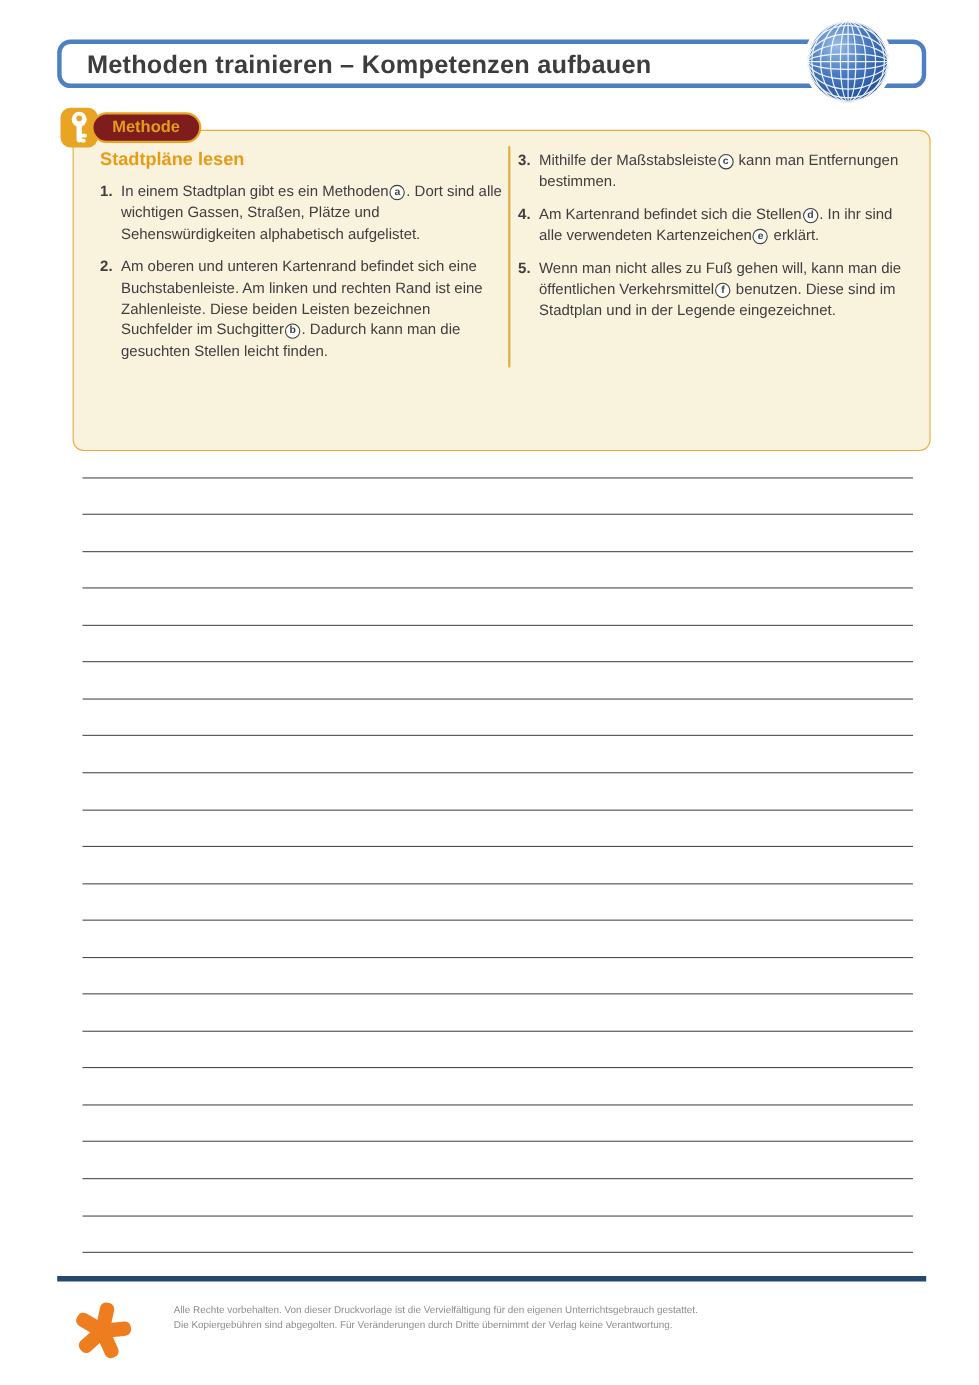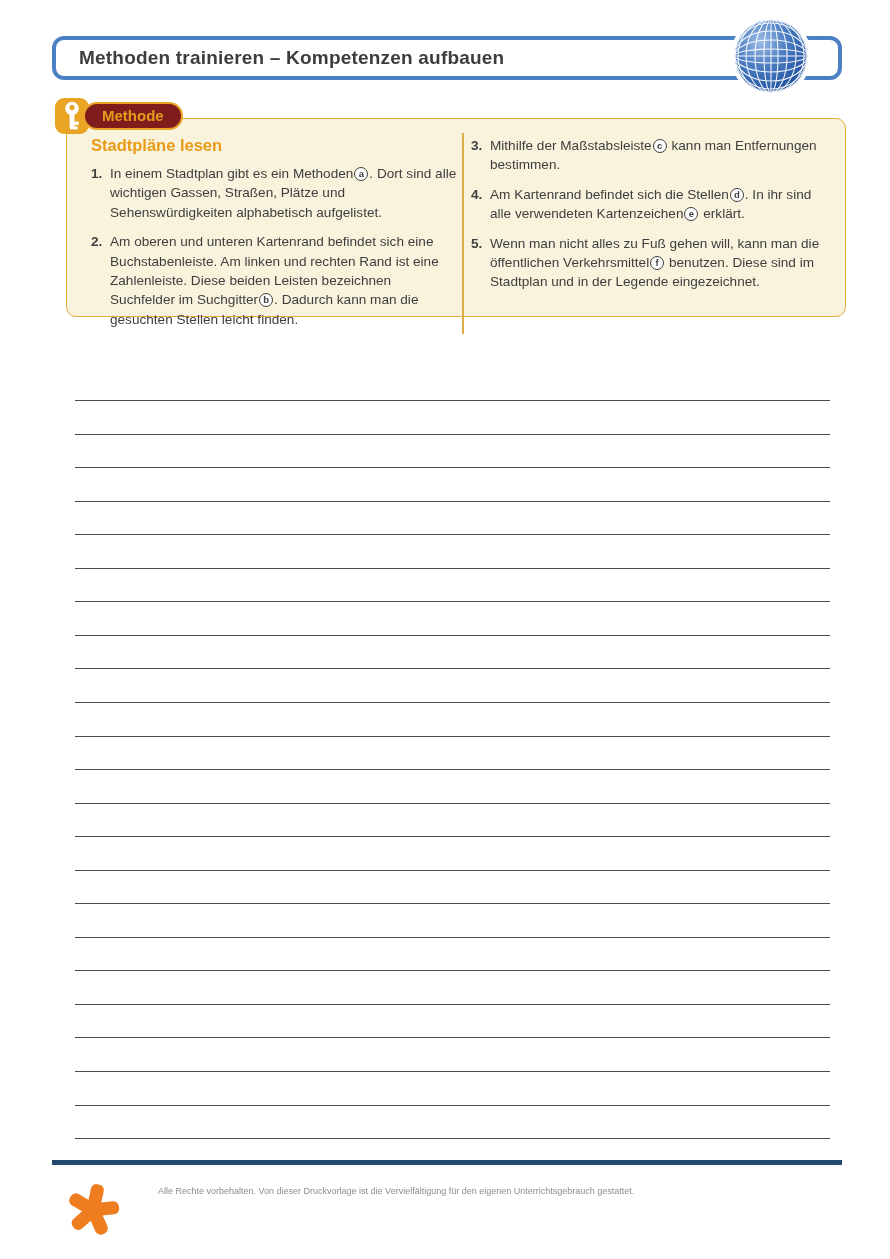--- a/index.html
+++ b/index.html
@@ -9,40 +9,40 @@
     font-family:"Liberation Sans", sans-serif; overflow:hidden;
   }
 
   
   .header-box {
     position:absolute; left:52px; top:36px; width:790px; height:44px;
     border:4px solid #4d80c3; border-radius:12px; background:#ffffff;
   }
   .header-title {
     position:absolute; left:23px; top:0; height:20px; line-height:36px;
-    font-size:19px; font-weight:bold; color:#3d3d3d; letter-spacing:0.2px;
+    font-size:23px; font-weight:bold; color:#3d3d3d; letter-spacing:0.2px;
     white-space:nowrap;
   }
   .globe-wrap { position:absolute; left:729px; top:13px; width:84px; height:84px; }
 
   
   .badge-key {
     position:absolute; left:55px; top:98px; width:34px; height:36px;
     background:#e9a424; border-radius:9px; z-index:4;
   }
   .badge-pill {
     position:absolute; left:83px; top:102px; height:28px; z-index:5;
     background:#7f1d1d; border:2.5px solid #e9a424; border-radius:14px;
     padding:0 17px; line-height:23px; font-size:15px; font-weight:bold;
     color:#e39c1b; white-space:nowrap;
   }
 
   
   .method-box {
-    position:absolute; left:66px; top:118px; width:780px; height:199px;
+    position:absolute; left:66px; top:118px; width:780px; height:292px;
     background:#f9f2dd; border:1.5px solid #e9ab3a; border-radius:10px; z-index:1;
   }
   .box-heading {
     position:absolute; left:24px; top:17px;
     font-size:16.5px; font-weight:bold; color:#e89b16;
   }
   .col-left  { position:absolute; left:24px;  top:45px; width:366px; }
   .col-right { position:absolute; left:404px; top:17px; width:362px; }
   .col-divider {
     position:absolute; left:395px; top:14px; width:2px; height:201px;
@@ -193,15 +193,16 @@
         <rect x="-7" y="-28" width="14" height="30" rx="6" transform="rotate(72)"></rect>
         <rect x="-7" y="-28" width="14" height="30" rx="6" transform="rotate(144)"></rect>
         <rect x="-7" y="-28" width="14" height="30" rx="6" transform="rotate(216)"></rect>
         <rect x="-7" y="-28" width="14" height="30" rx="6" transform="rotate(288)"></rect>
         <circle cx="0" cy="0" r="8"></circle>
       </g>
     </svg>
   </div>
   <div class="footer-text">
       <div>Alle Rechte vorbehalten. Von dieser Druckvorlage ist die Vervielfältigung für den eigenen Unterrichtsgebrauch gestattet.</div>
+      <div>Die Kopiergebühren sind abgegolten. Für Veränderungen durch Dritte übernimmt der Verlag keine Verantwortung.</div>
     </div>
 
 </div>
 
 </body></html>

